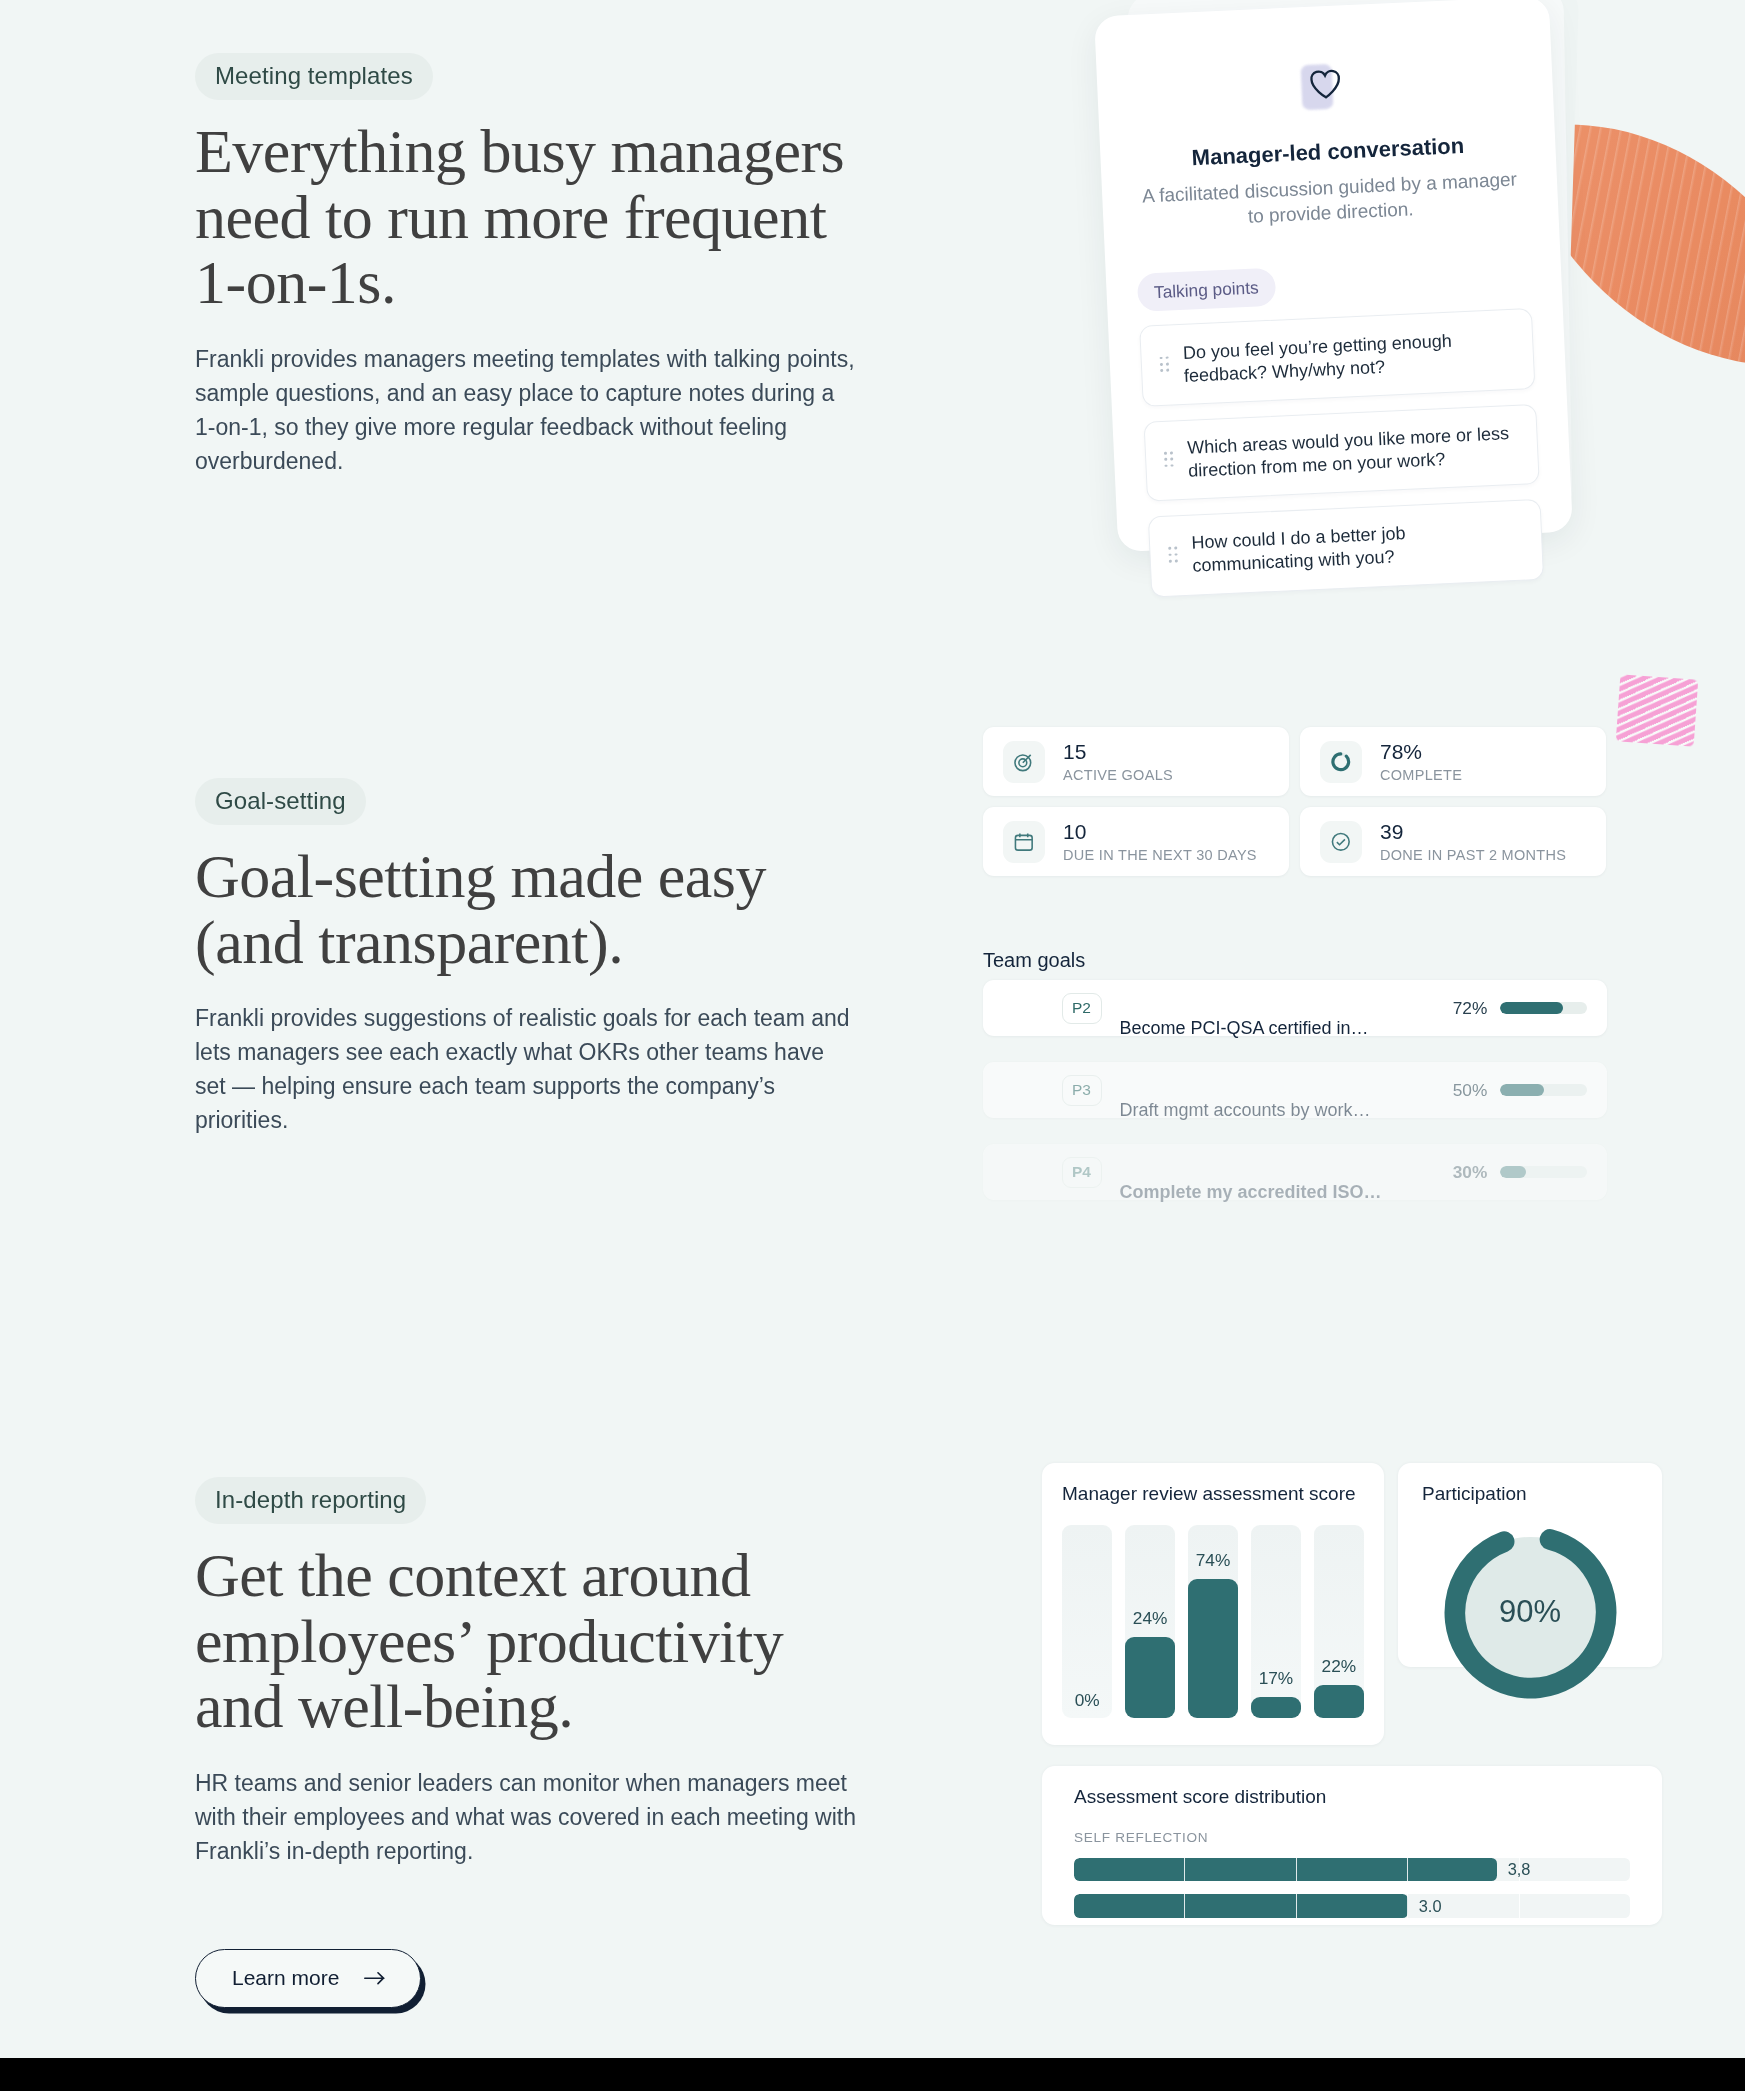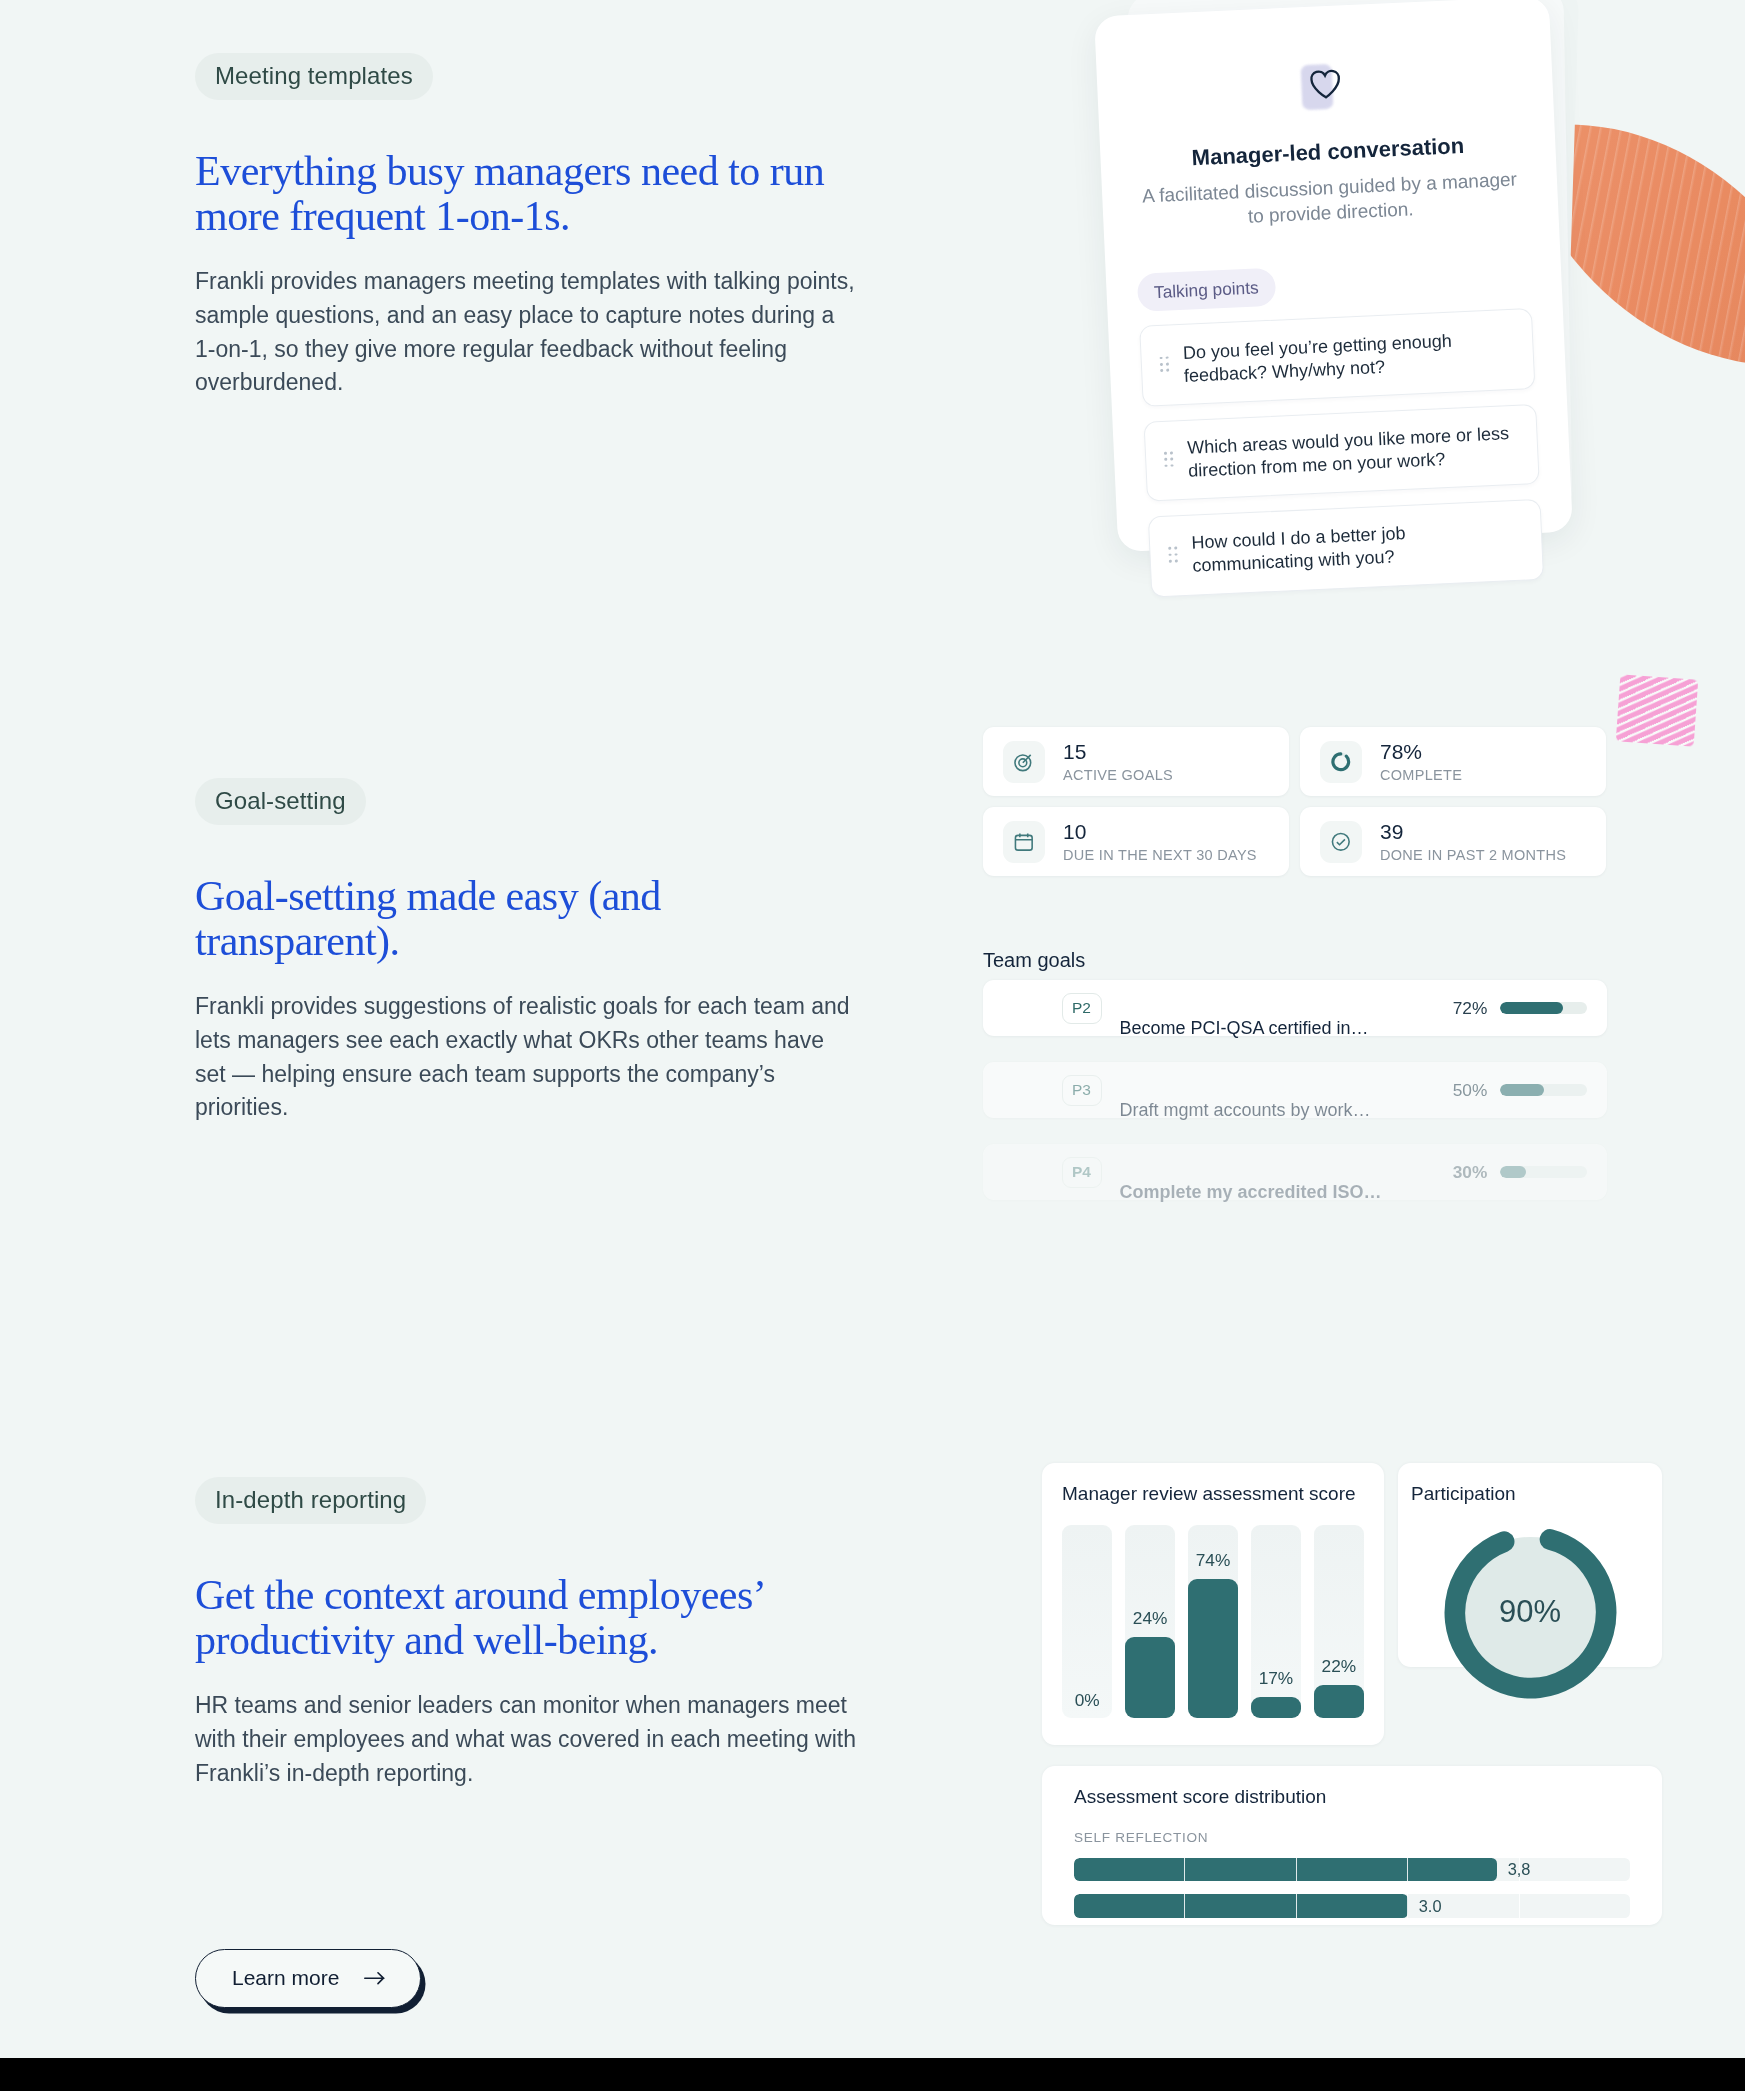--- a/index.html
+++ b/index.html
@@ -56,26 +56,26 @@
     display: inline-block;
     background: #e7eeec;
     color: #2f4a46;
     font-size: 24px;
     padding: 9px 20px 10px;
     border-radius: 908px;
     letter-spacing: 0.1px;
   }
   h2.headline {
     font-family: "Liberation Serif", serif;
-    color: #1d4ed8;
+    color: #404040;
     font-weight: 400;
-    font-size: 42px;
+    font-size: 62px;
     line-height: 1.06;
     letter-spacing: -0.5px;
-    margin-top: 49px;
+    margin-top: 19px;
   }
   p.body-copy {
     color: #3b4a58;
     font-size: 23px;
     line-height: 1.47;
     margin-top: 27px;
   }
 
   
   .learn-more {
@@ -238,21 +238,21 @@
     background: #2f6f72; border-radius: 9px;
   }
   .bar-val {
     position: absolute; left: 0; right: 0;
     text-align: center; font-size: 17.3px; color: #2a4f56;
   }
   .participation-card {
     position: absolute; left: 1398px; top: 1463px;
     width: 264px; height: 204px;
     background: #fff; border-radius: 12.7px;
-    padding: 20px 13px 0;
+    padding: 20px 24px 0;
     box-shadow: 0 0.9px 3.6px rgba(20,40,60,.05);
   }
   .donut-wrap { display: flex; justify-content: center; margin-top: 12.7px; }
   .donut { position: relative; width: 189px; height: 189px; }
   .donut-label {
     position: absolute; inset: 0; display: flex;
     align-items: center; justify-content: center;
     font-size: 31px; color: #2a4f56;
   }
   .dist-card {

